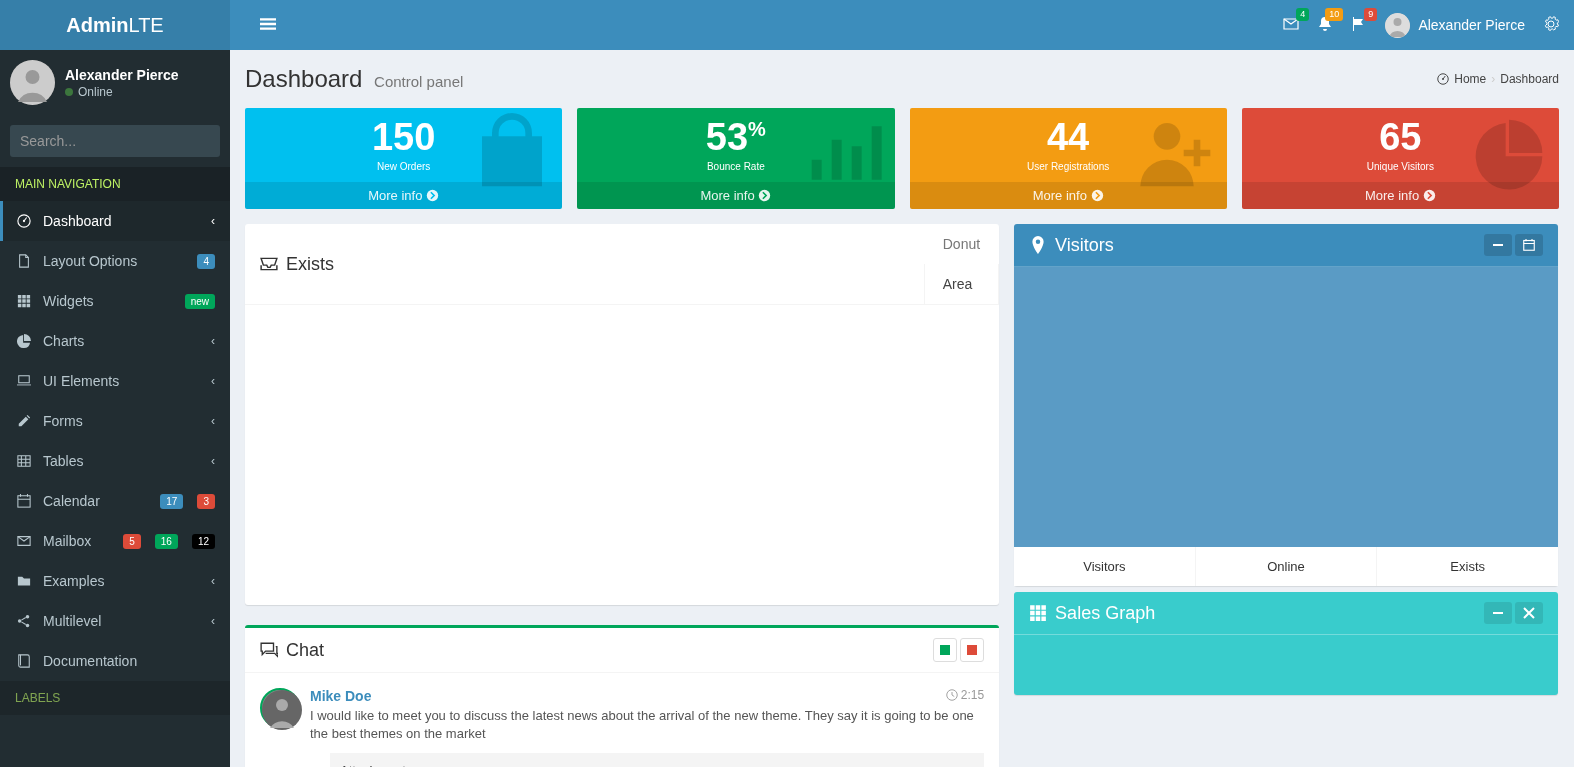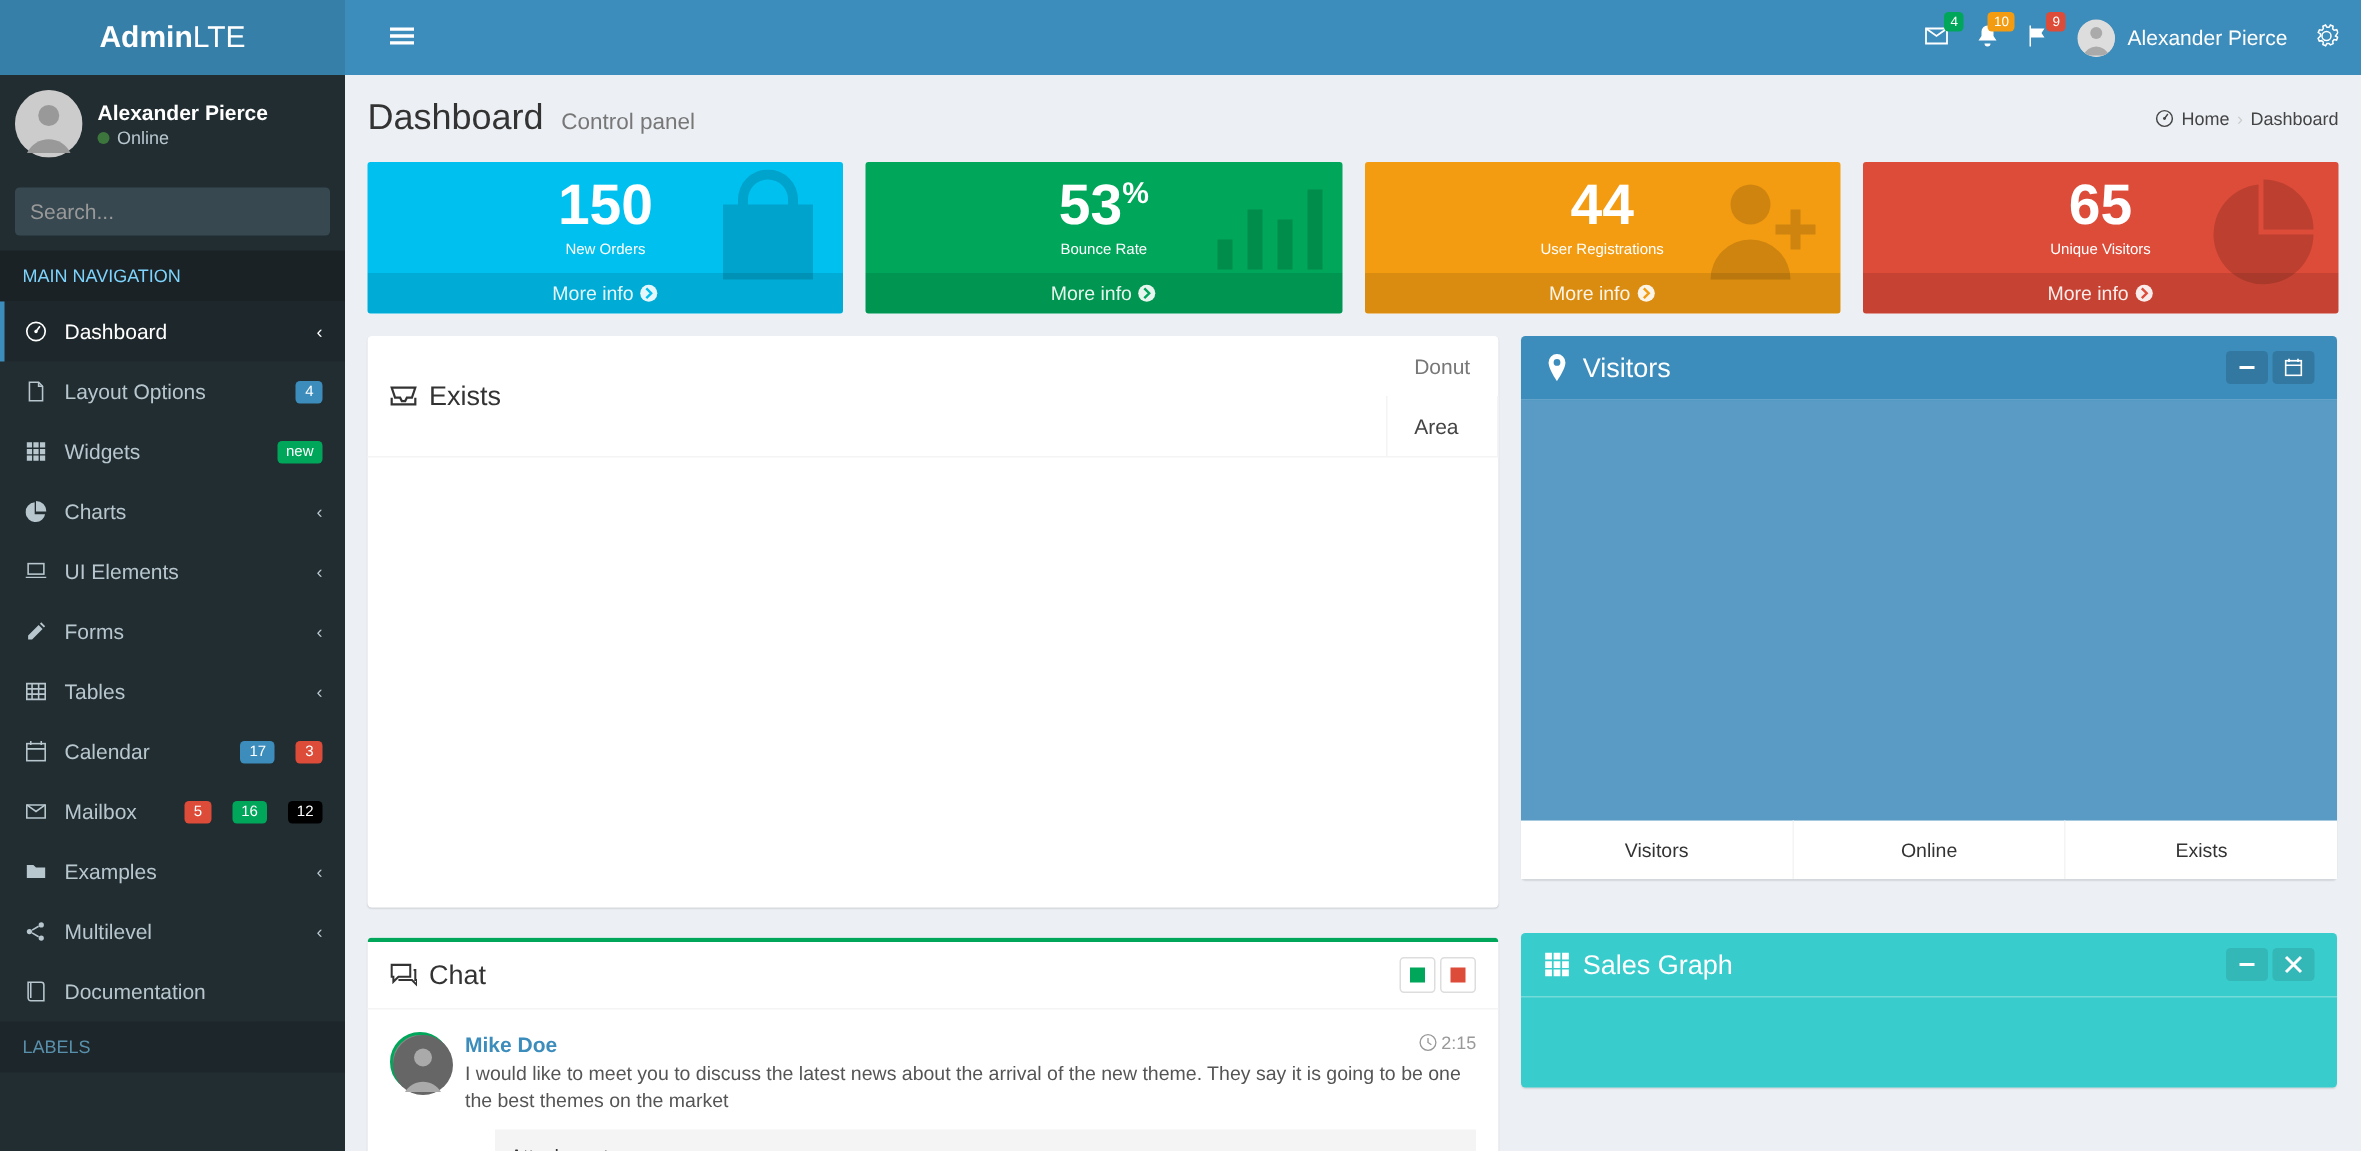--- a/index.html
+++ b/index.html
@@ -25,21 +25,21 @@
 .main-sidebar { position: fixed; top: 50px; left: 0; bottom: 0; width: 230px; background: #222d32; color: #b8c7ce; overflow-y: auto; }
 .user-panel { padding: 10px; display: flex; align-items: center; gap: 10px; }
 .user-panel-img { width: 45px; height: 45px; border-radius: 50%; background: #555; flex-shrink: 0; }
 .user-panel-info p { color: #fff; font-weight: 600; font-size: 14px; margin-bottom: 2px; }
 .user-panel-status { font-size: 12px; display: flex; align-items: center; gap: 5px; }
 .status-dot { width: 8px; height: 8px; border-radius: 50%; background: #3c763d; display: inline-block; }
 .sidebar-search { margin: 10px; display: flex; background: #374850; border-radius: 3px; overflow: hidden; }
 .sidebar-search input { flex: 1; background: transparent; border: none; color: #ccc; padding: 8px 10px; outline: none; font-size: 14px; }
 .sidebar-search input::placeholder { color: #999; }
 .sidebar-search button { background: transparent; border: none; color: #999; padding: 0 12px; cursor: pointer; }
-.sidebar-header { color: #7dd3fc; background: #1a2226; padding: 10px 15px; font-size: 12px; text-transform: uppercase; }
+.sidebar-header { color: #bef264; background: #1a2226; padding: 10px 15px; font-size: 12px; text-transform: uppercase; }
 .sidebar-menu { list-style: none; }
 .sidebar-menu li { position: relative; }
 .sidebar-menu li a { display: flex; align-items: center; padding: 12px 15px; color: #b8c7ce; text-decoration: none; gap: 10px; }
 .sidebar-menu li.active a { background: #1e282c; color: #fff; border-left: 3px solid #3c8dbc; padding-left: 12px; }
 .menu-icon { width: 18px; text-align: center; flex-shrink: 0; }
 .menu-text { flex: 1; }
 .menu-arrow { font-size: 12px; }
 .label { font-size: 10px; padding: 2px 6px; border-radius: 3px; color: #fff; margin-left: 4px; }
 .label-primary { background: #3c8dbc; }
 .label-success { background: #00a65a; }
@@ -68,21 +68,21 @@
 .small-box h3 sup { font-size: 20px; }
 .small-box p { font-size: 10px; margin-top: 5px; }
 .small-box .icon-bg { position: absolute; top: 5px; right: 10px; font-size: 70px; color: rgba(0,0,0,0.15); }
 .small-box-footer { display: block; background: rgba(0,0,0,0.1); color: rgba(255,255,255,0.9); text-align: center; padding: 6px 0; font-size: 13px; text-decoration: none; }
 .bg-aqua { background: #00c0ef; }
 .bg-green-box { background: #00a65a; }
 .bg-yellow-box { background: #f39c12; }
 .bg-red-box { background: #dd4b39; }
 
 
-.box { background: #fff; border-radius: 3px; border-top: 3px solid transparent; box-shadow: 0 1px 1px rgba(0,0,0,.1); margin-bottom: 36px; }
+.box { background: #fff; border-radius: 3px; border-top: 3px solid transparent; box-shadow: 0 1px 1px rgba(0,0,0,.1); margin-bottom: 6px; }
 .box.box-success { border-top-color: #00a65a; }
 .box-header { display: flex; align-items: center; justify-content: space-between; padding: 10px 15px; border-bottom: 1px solid #f4f4f4; }
 .box-title { font-size: 18px; display: flex; align-items: center; gap: 8px; }
 .box-tools { display: flex; gap: 3px; }
 .box-body { padding: 10px 15px; }
 .sales-body { min-height: 300px; }
 
 
 .nav-tabs-custom { background: #fff; border-radius: 3px; box-shadow: 0 1px 1px rgba(0,0,0,.1); margin-bottom: 20px; }
 .nav-tabs-custom .tab-head { display: flex; border-bottom: 1px solid #f4f4f4; }

